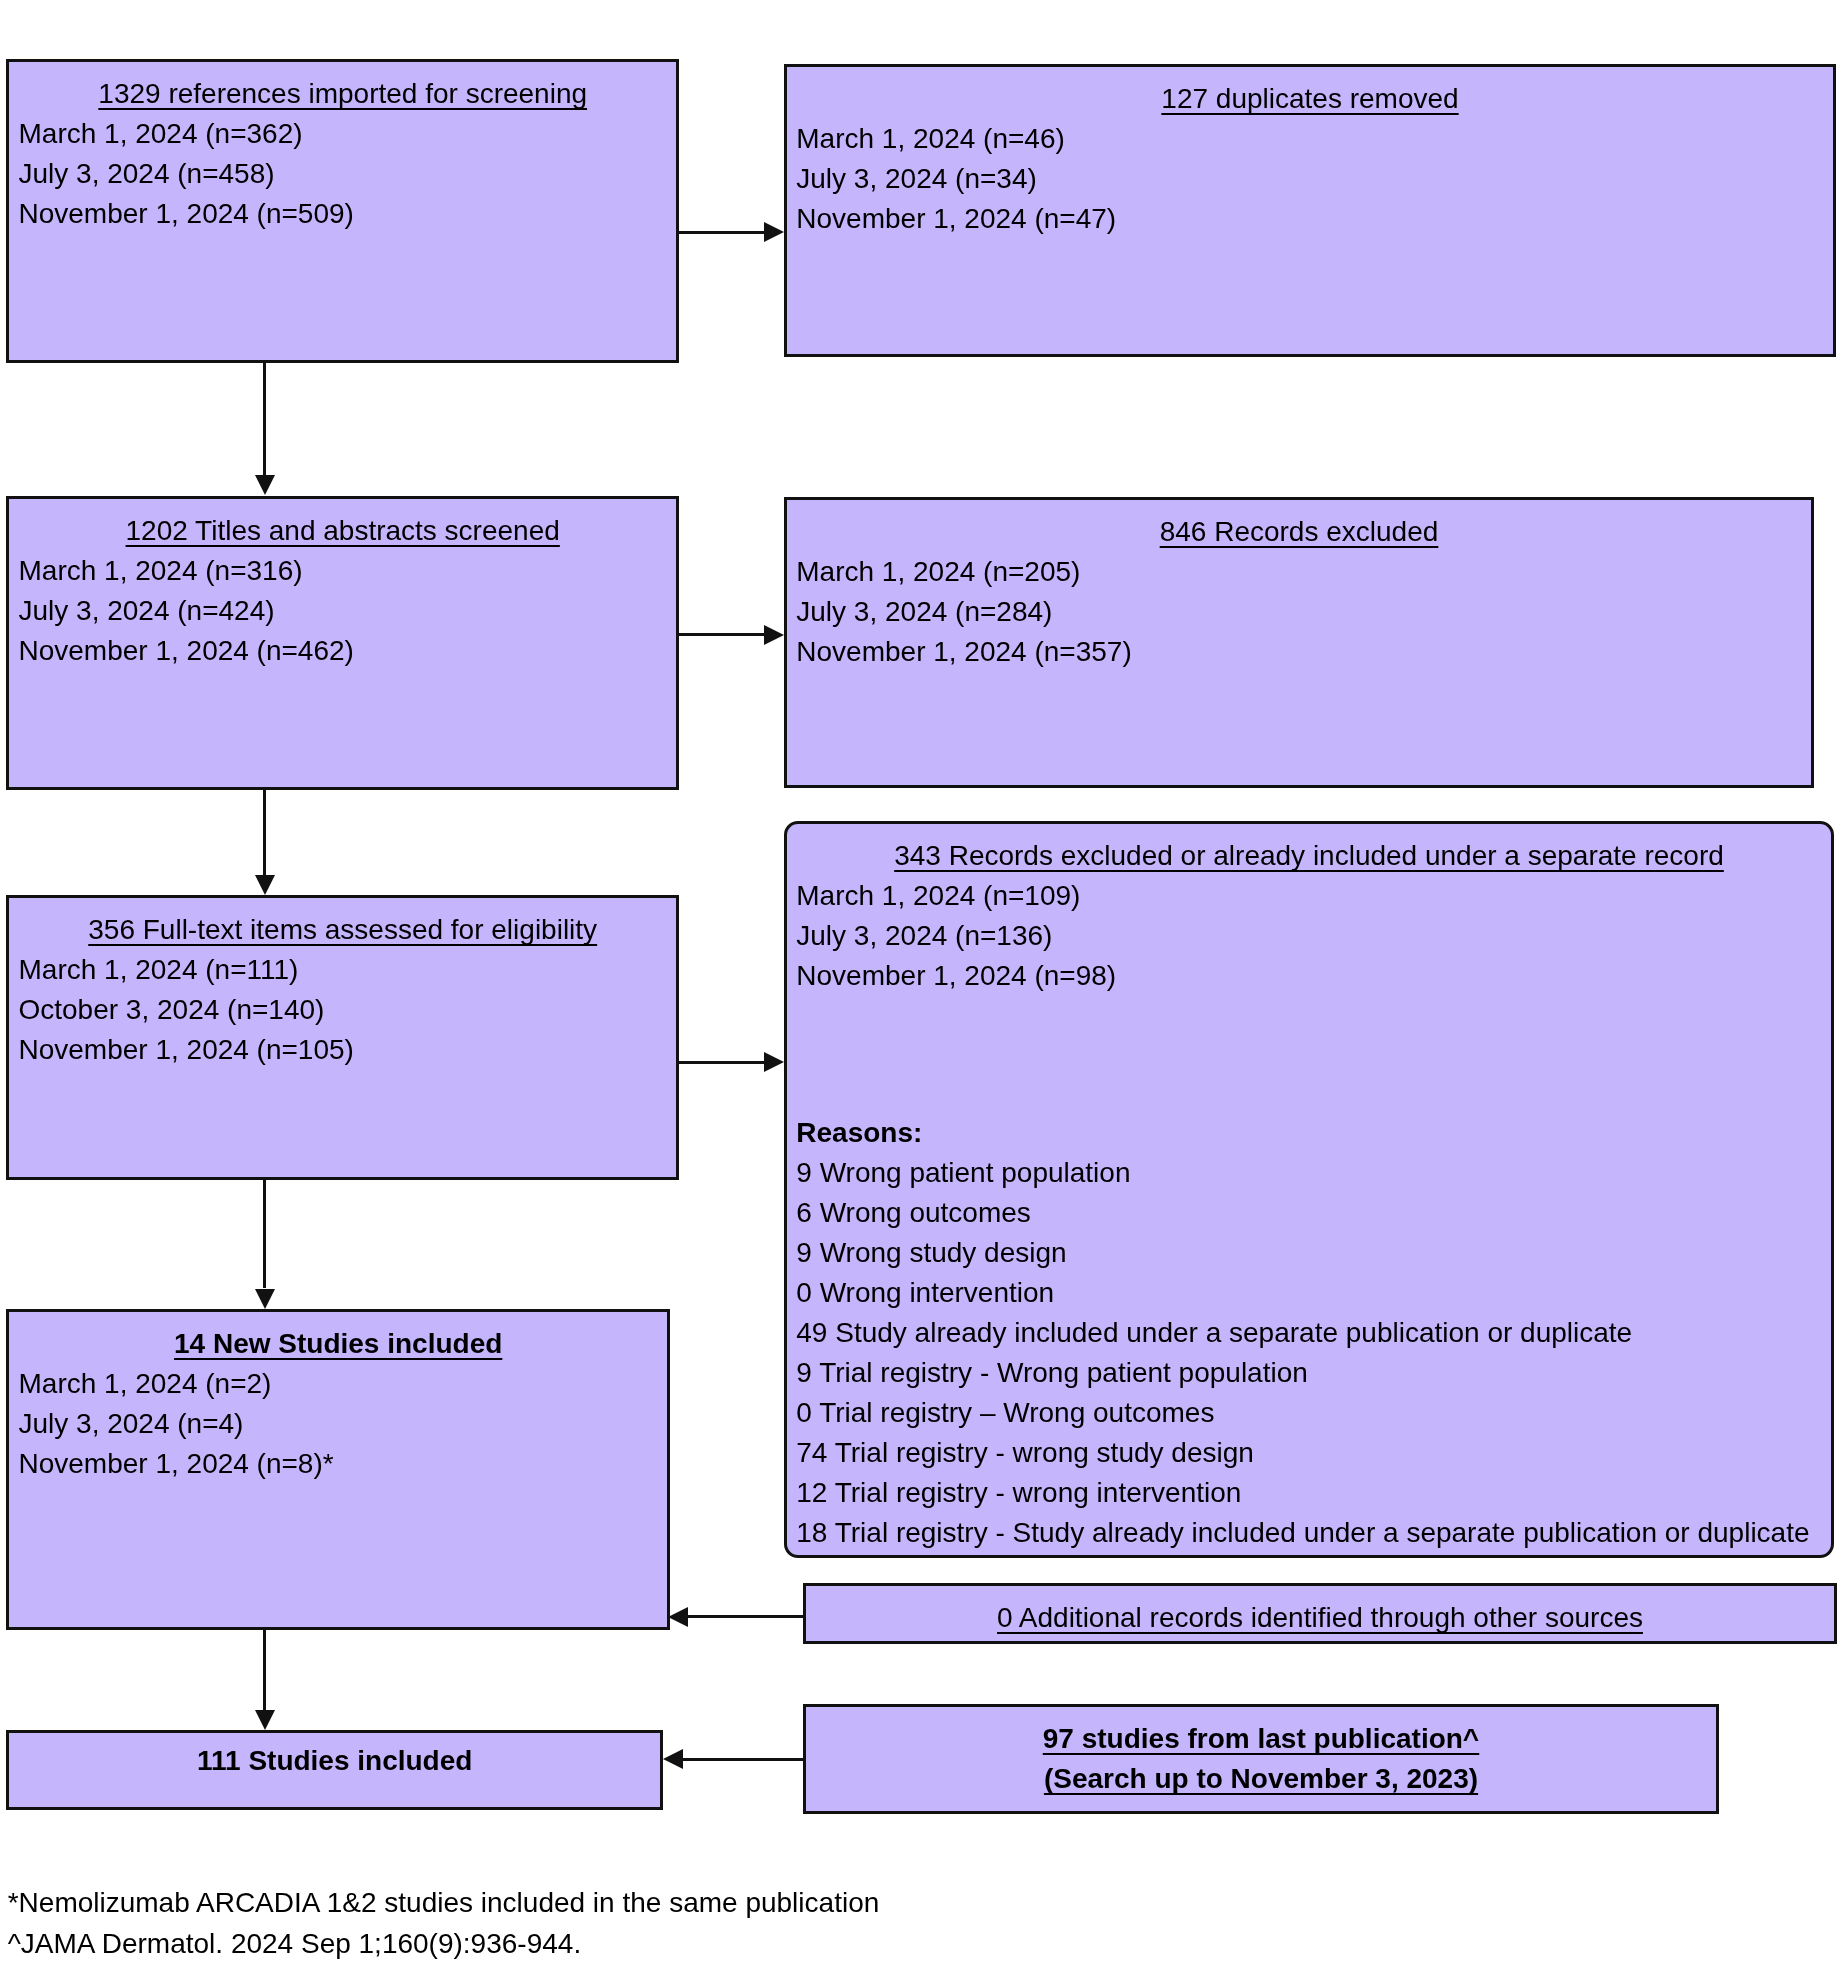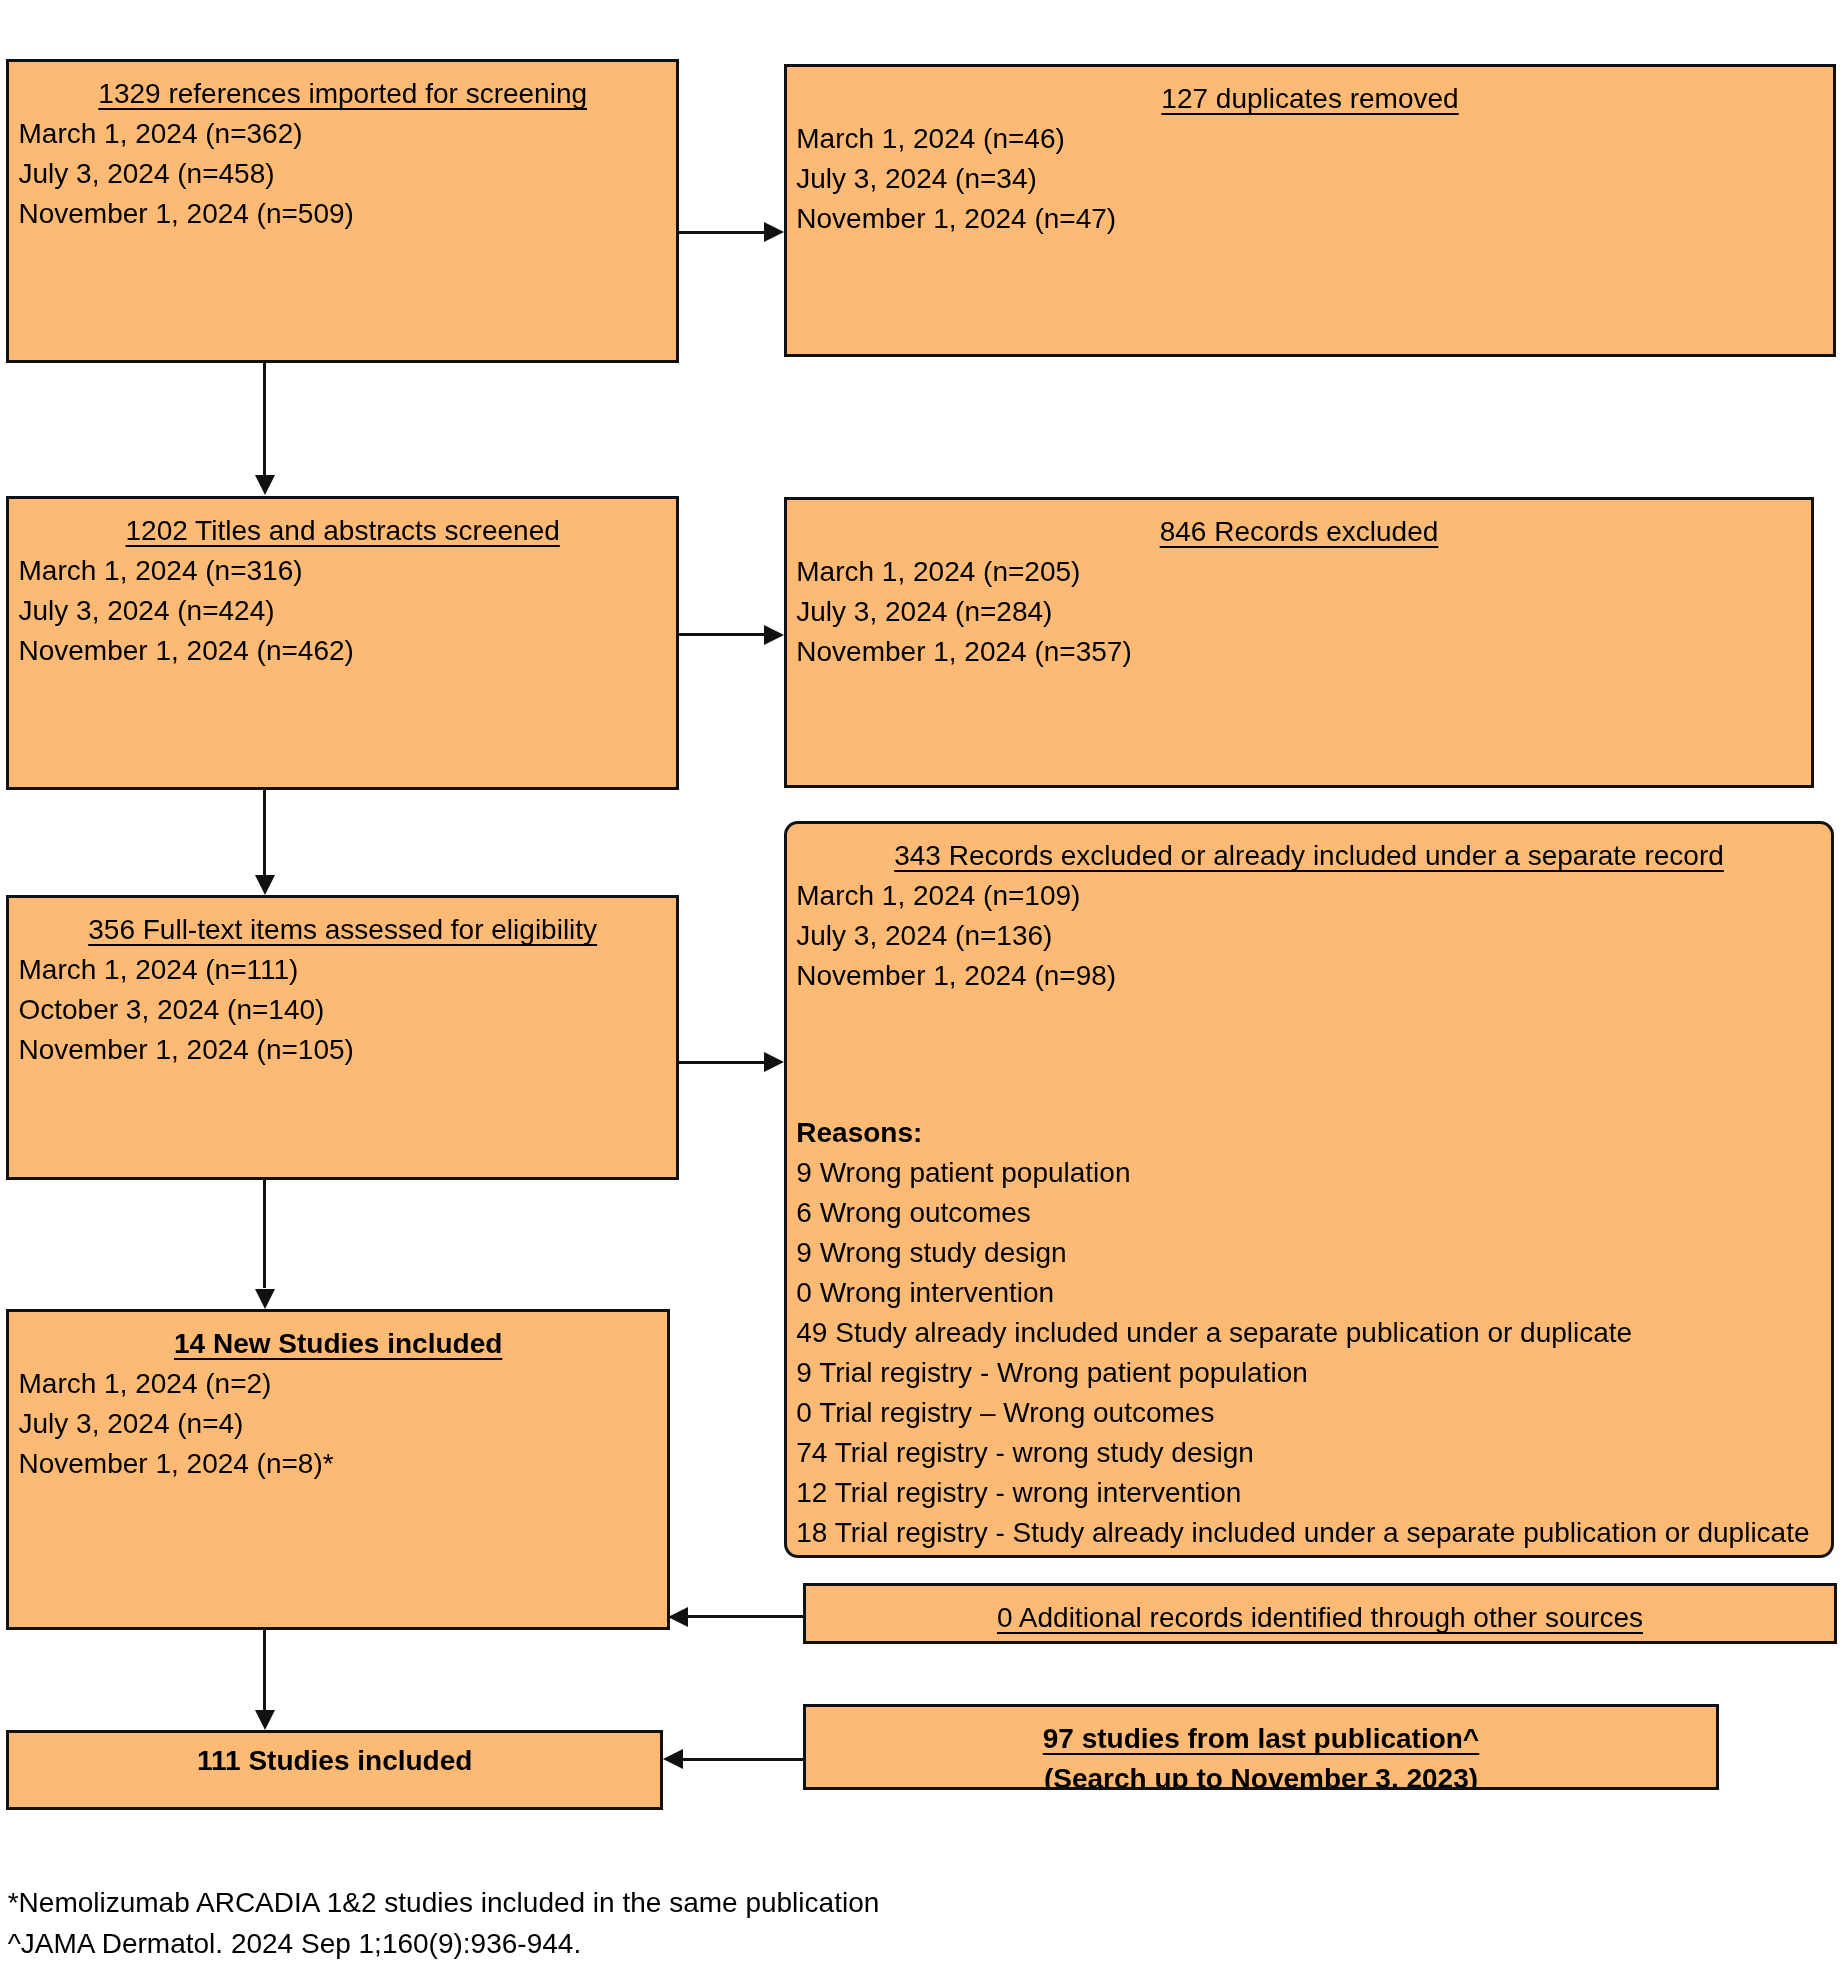--- a/index.html
+++ b/index.html
@@ -10,21 +10,21 @@
     background: #ffffff;
     font-family: "Liberation Sans", sans-serif;
     font-size: 28px;
     line-height: 40px;
     color: #000000;
   }
   .box {
     position: absolute;
     box-sizing: border-box;
     border: 3.1px solid #111111;
-    background: #fdba74;
+    background: #c4b5fd;
     padding-top: 12.4px;
     overflow: hidden;
   }
   .box-title {
     text-align: center;
     text-decoration: underline;
     text-decoration-thickness: 2.3px;
     text-underline-offset: 4.6px;
     white-space: nowrap;
   }
@@ -123,21 +123,21 @@
   </div>
 
   <div class="box" style="left:803px; top:1583px; width:1034px; height:61px;">
     <div class="box-title">0 Additional records identified through other sources</div>
   </div>
 
   <div class="box" style="left:6.2px; top:1730px; width:657px; height:80px; padding-top:7.7px;">
     <div class="center-line bold">111 Studies included</div>
   </div>
 
-  <div class="box" style="left:803px; top:1704px; width:916px; height:86px;">
+  <div class="box" style="left:803px; top:1704px; width:916px; height:110px;">
     <div class="box-title bold">97 studies from last publication^</div>
     <div class="box-title bold">(Search up to November 3, 2023)</div>
   </div>
 
   <div class="shaft-h" style="left:679px; top:231px; width:85px;"></div>
   <div class="head-right" style="left:764px; top:222px;"></div>
 
   <div class="shaft-v" style="left:263px; top:362px; height:113px;"></div>
   <div class="head-down" style="left:255px; top:475px;"></div>
 

